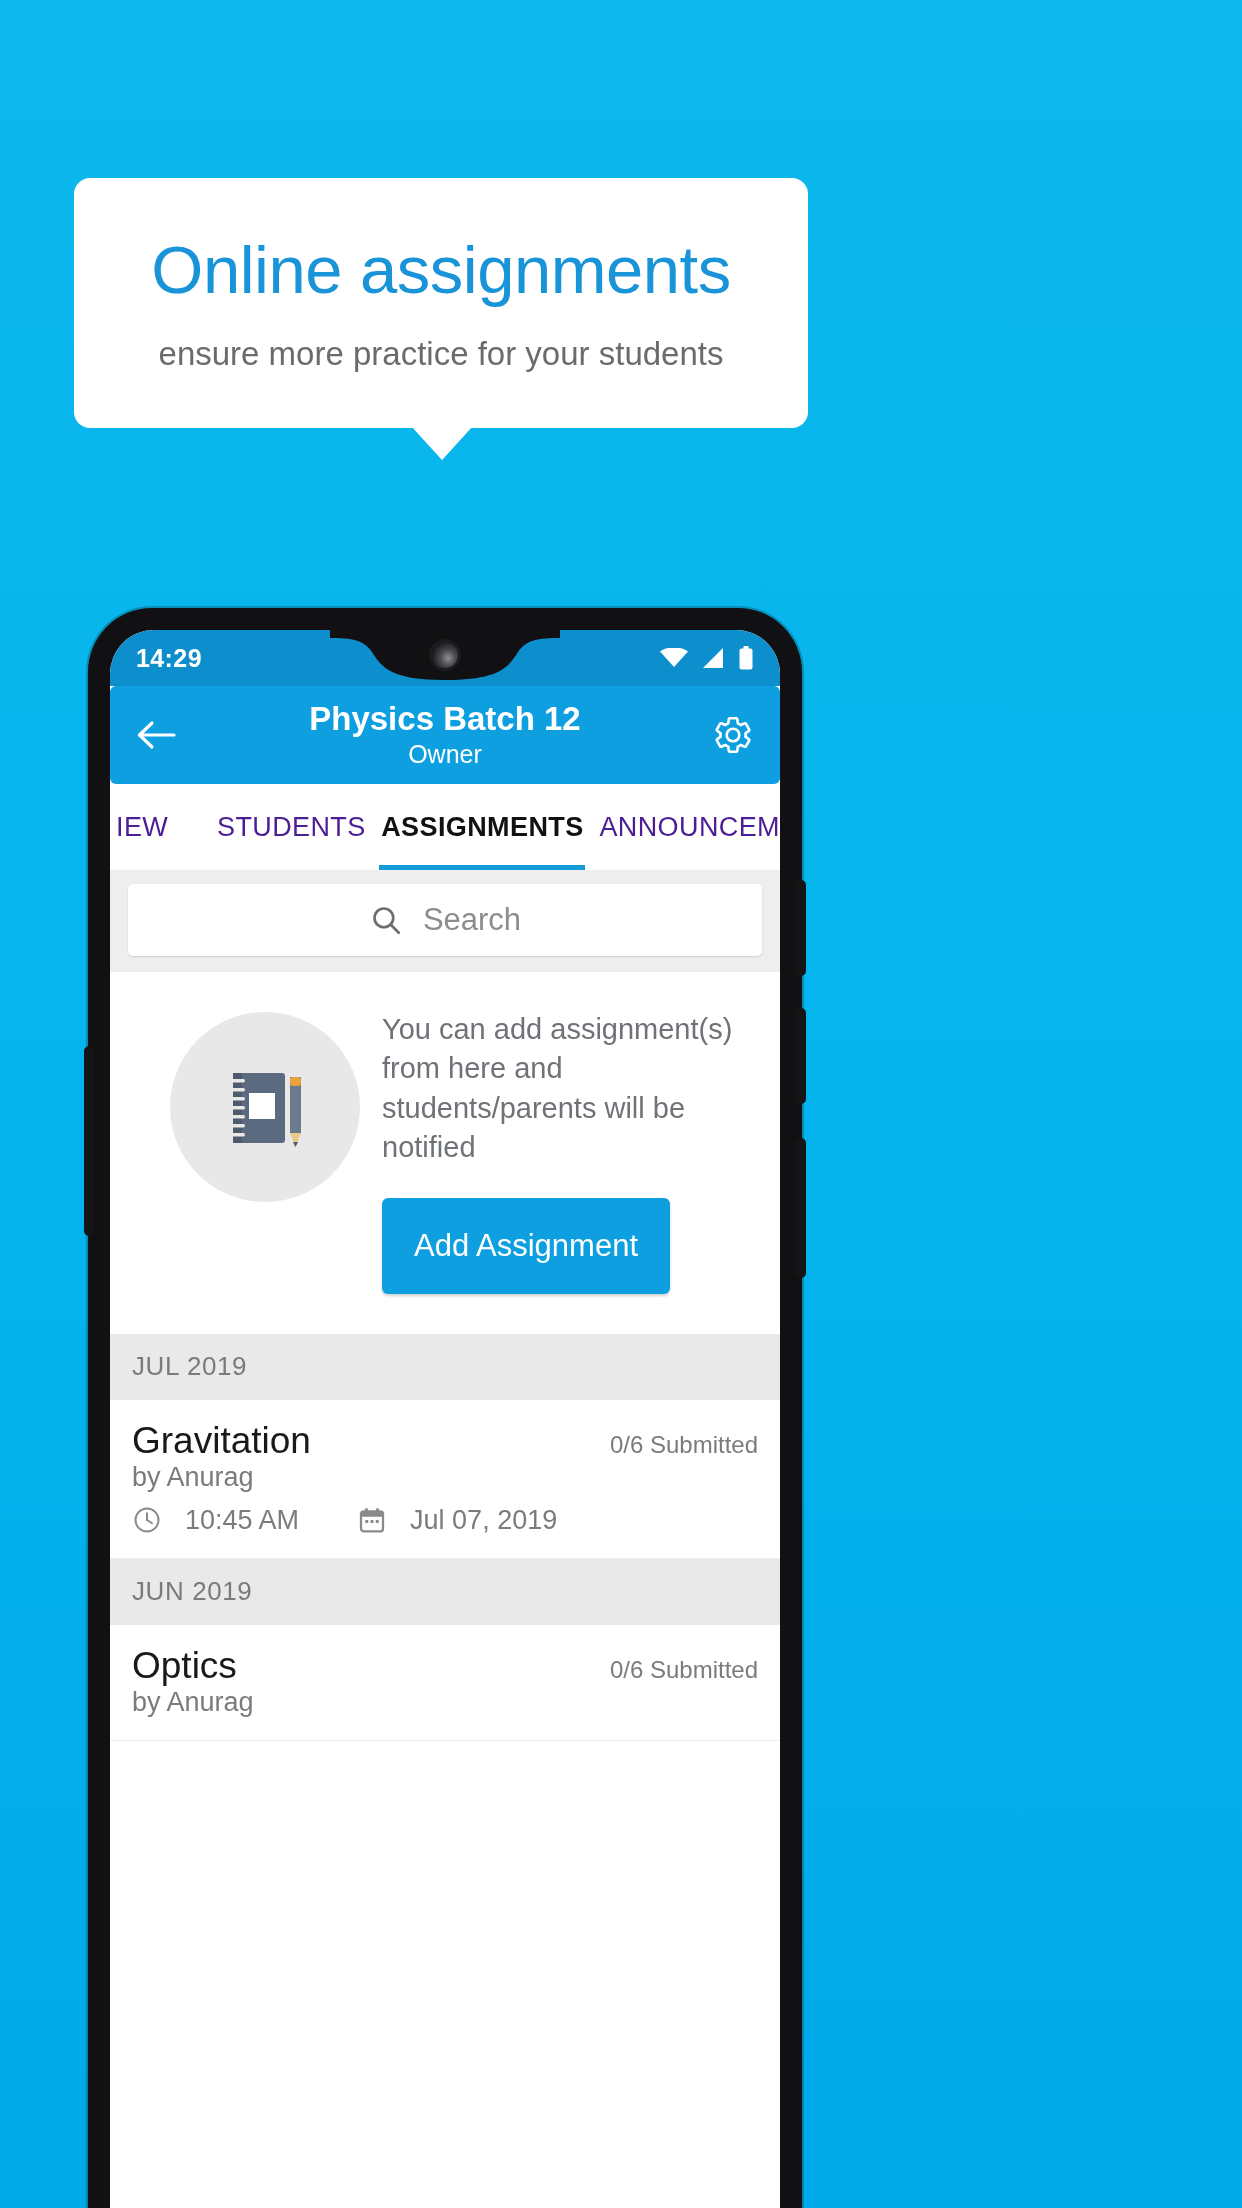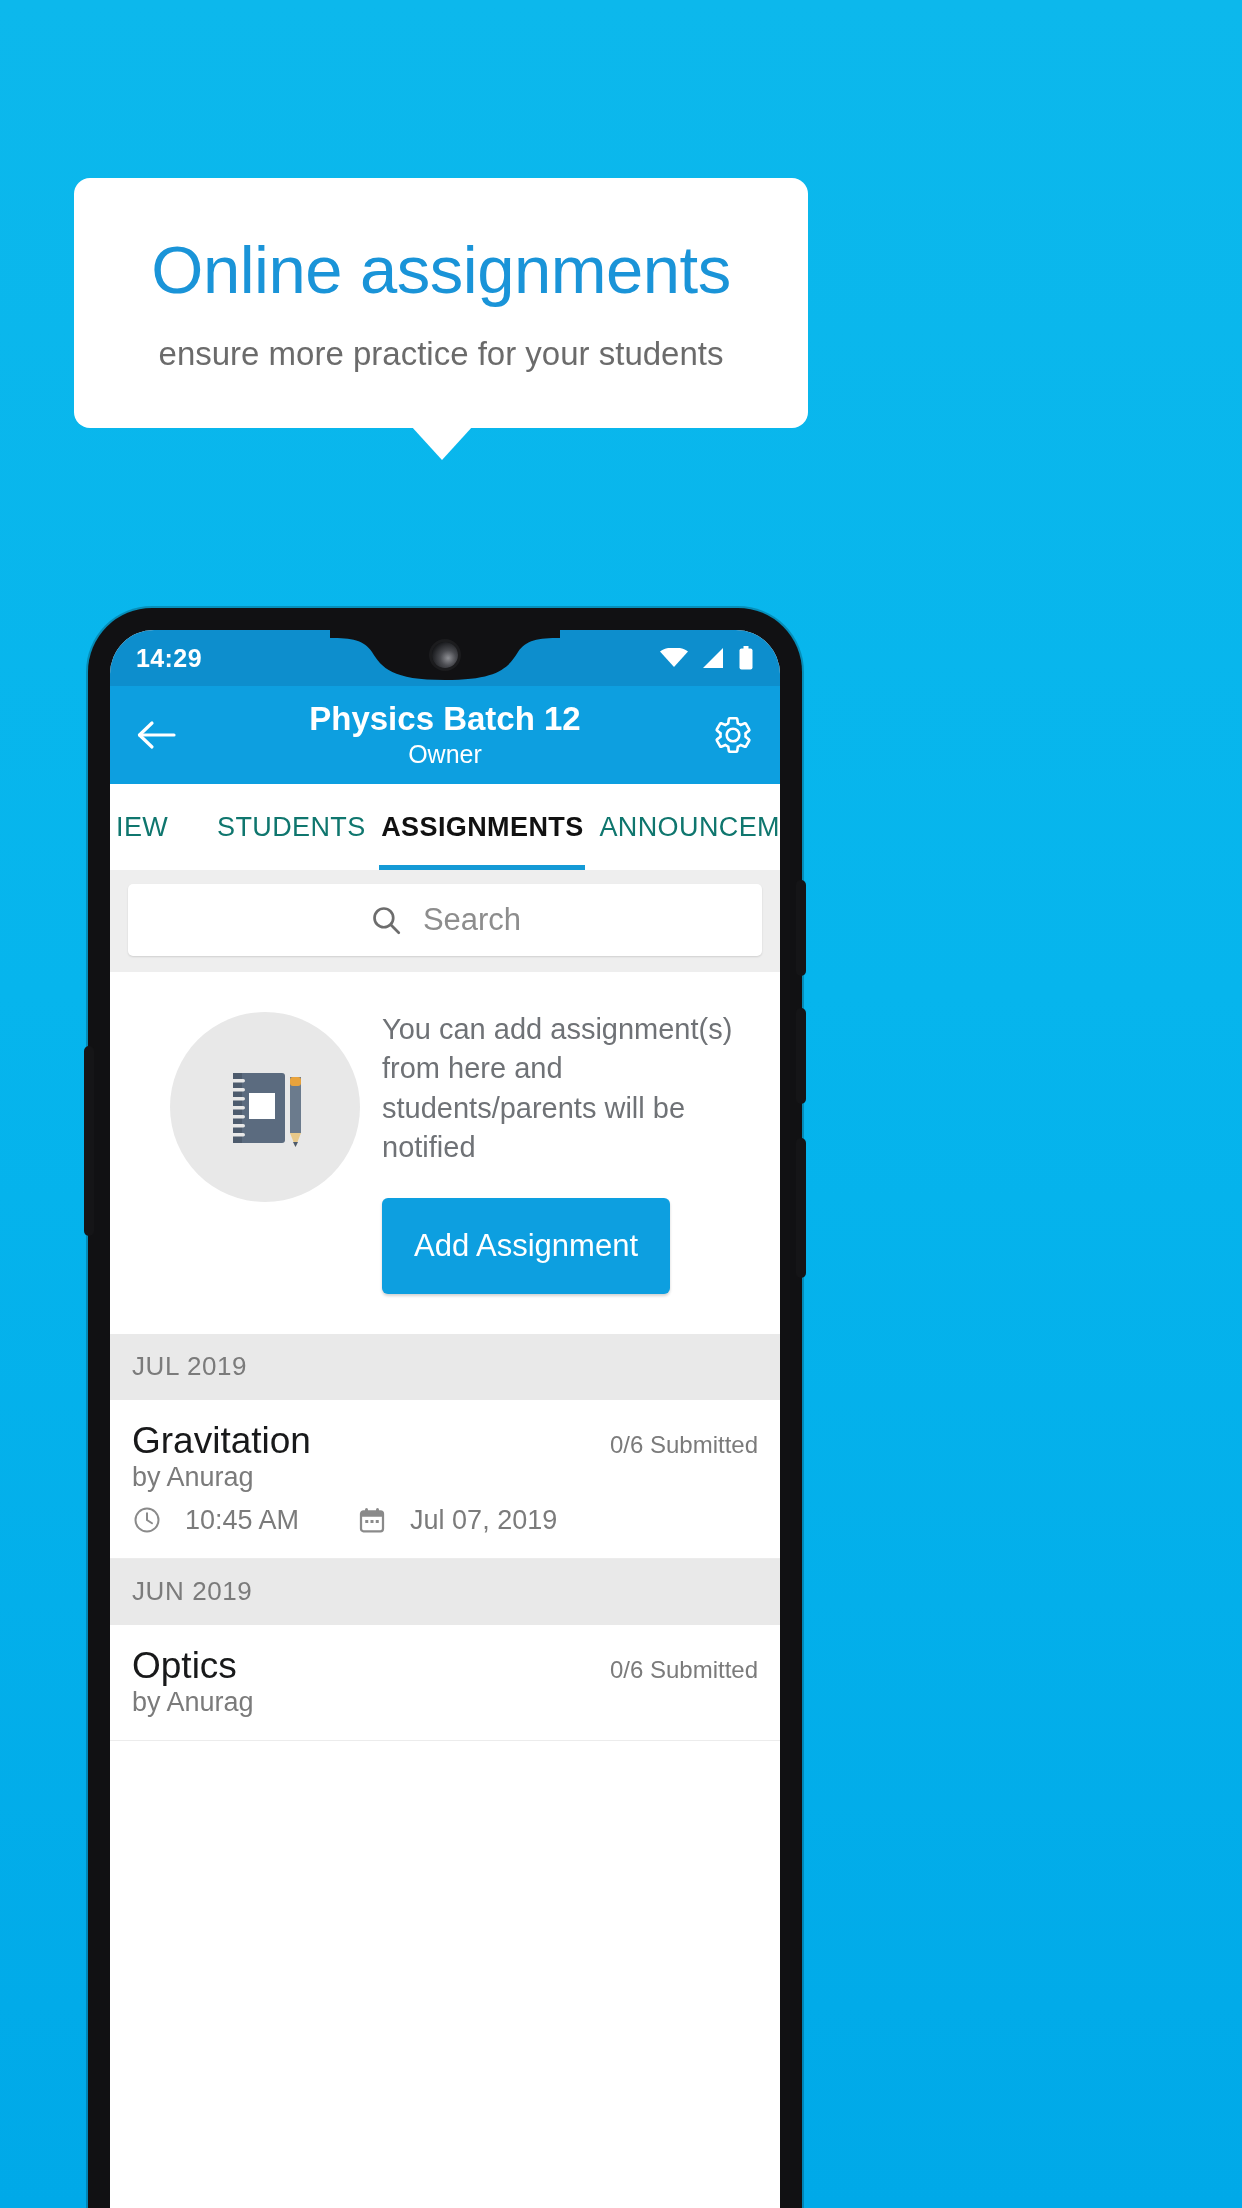--- a/index.html
+++ b/index.html
@@ -128,20 +128,21 @@
   #status-icons { display: flex; align-items: center; gap: 13px; }
 
   
   #app-bar {
     position: relative;
     background: #0d9fe0;
     height: 98px;
     display: flex;
     align-items: center;
     padding: 0 26px;
+    border-radius: 6px;
   }
   #back-button { width: 52px; display: flex; align-items: center; cursor: pointer; }
   #app-bar-titles {
     flex: 1;
     display: flex;
     flex-direction: column;
     align-items: center;
     justify-content: center;
     margin-top: -2px;
   }
@@ -157,21 +158,21 @@
     display: flex;
     align-items: stretch;
     overflow: hidden;
   }
   .tab {
     display: flex;
     align-items: center;
     justify-content: center;
     font-size: 27px;
     letter-spacing: .4px;
-    color: #0f766e;
+    color: #4c1d95;
     white-space: nowrap;
     position: relative;
     cursor: pointer;
   }
   .tab.active { color: #111; font-weight: 700; }
   .tab.active::after {
     content: "";
     position: absolute;
     left: 0; right: 0; bottom: 0;
     height: 5px;

